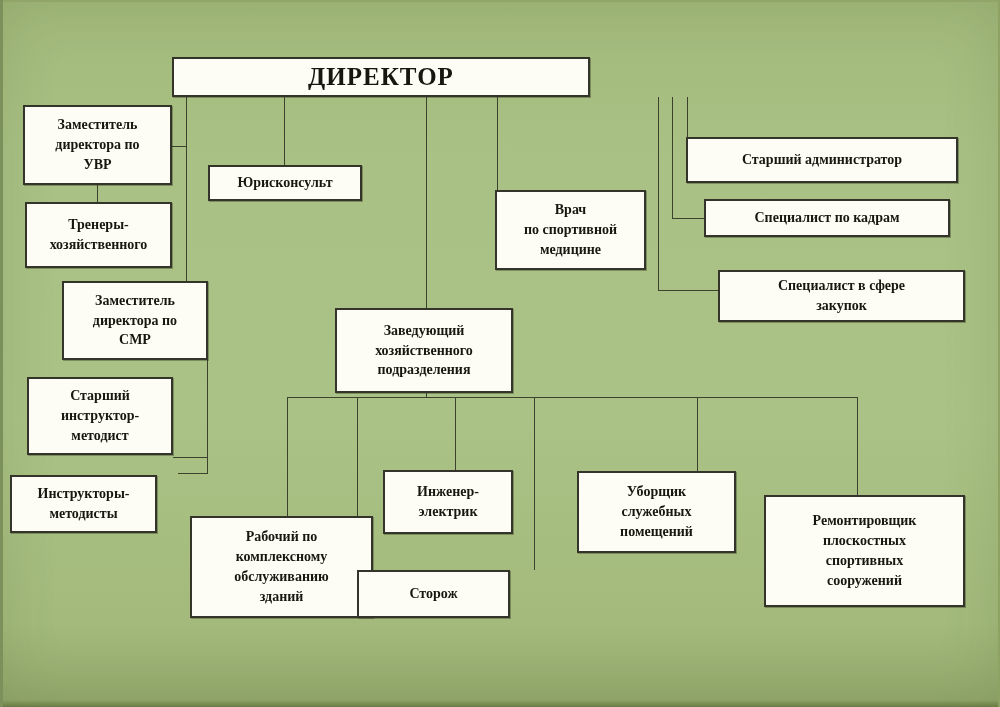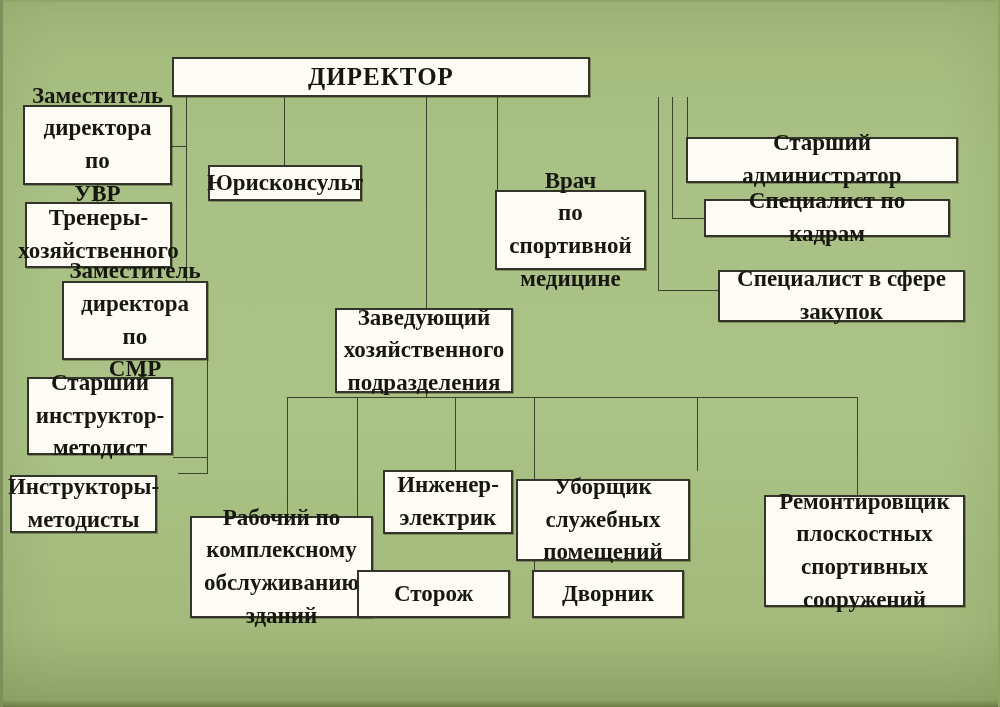--- a/index.html
+++ b/index.html
@@ -14,42 +14,42 @@
   .node{
     position:absolute;
     box-sizing:border-box;
     background:#fdfdf6;
     border:2px solid #34342a;
     box-shadow:1px 1px 0 rgba(40,45,20,.35);
     display:flex;align-items:center;justify-content:center;
     text-align:center;
     font-weight:bold;
     color:#17170f;
-    font-size:23px;
+    font-size:14px;
     line-height:1.42;
     white-space:pre-line;
     padding:2px 4px;
   }
   .ln{position:absolute;background:#3d422f;}
   #n-director{left:172px;top:57px;width:418px;height:40px;font-size:25px;letter-spacing:1px;}
   #n-deputy-uvr{left:23px;top:105px;width:149px;height:80px;}
   #n-trainers{left:25px;top:202px;width:147px;height:66px;}
   #n-deputy-smr{left:62px;top:281px;width:146px;height:79px;}
   #n-senior-instructor{left:27px;top:377px;width:146px;height:78px;}
   #n-instructors{left:10px;top:475px;width:147px;height:58px;}
   #n-legal{left:208px;top:165px;width:154px;height:36px;}
   #n-doctor{left:495px;top:190px;width:151px;height:80px;}
   #n-senior-admin{left:686px;top:137px;width:272px;height:46px;}
   #n-hr{left:704px;top:199px;width:246px;height:38px;}
   #n-procurement{left:718px;top:270px;width:247px;height:52px;}
   #n-facility-head{left:335px;top:308px;width:178px;height:85px;}
   #n-building-worker{left:190px;top:516px;width:183px;height:102px;}
   #n-electrician{left:383px;top:470px;width:130px;height:64px;}
   #n-watchman{left:357px;top:570px;width:153px;height:48px;}
-  #n-cleaner{left:516px;top:471px;width:174px;height:82px;margin-top:8px;}
+  #n-cleaner{left:577px;top:471px;width:159px;height:82px;}
   #n-yard-keeper{left:532px;top:570px;width:152px;height:48px;}
   #n-repairer{left:764px;top:495px;width:201px;height:112px;}
 </style>
 </head>
 <body>
 
 <div id="slide">
 
   <div class="ln" style="left:186px;top:97px;width:1px;height:184px;"></div>
   <div class="ln" style="left:172px;top:146px;width:15px;height:1px;"></div>
@@ -102,19 +102,18 @@
   <div class="node" id="n-building-worker">Рабочий по
 комплексному
 обслуживанию
 зданий</div>
   <div class="node" id="n-electrician">Инженер-
 электрик</div>
   <div class="node" id="n-watchman">Сторож</div>
   <div class="node" id="n-cleaner">Уборщик
 служебных
 помещений</div>
-  <div class="node" id="n-yard-keeper">Дворник</div>
   <div class="node" id="n-repairer">Ремонтировщик
 плоскостных
 спортивных
 сооружений</div>
 
 </div>
 
 </body></html>

